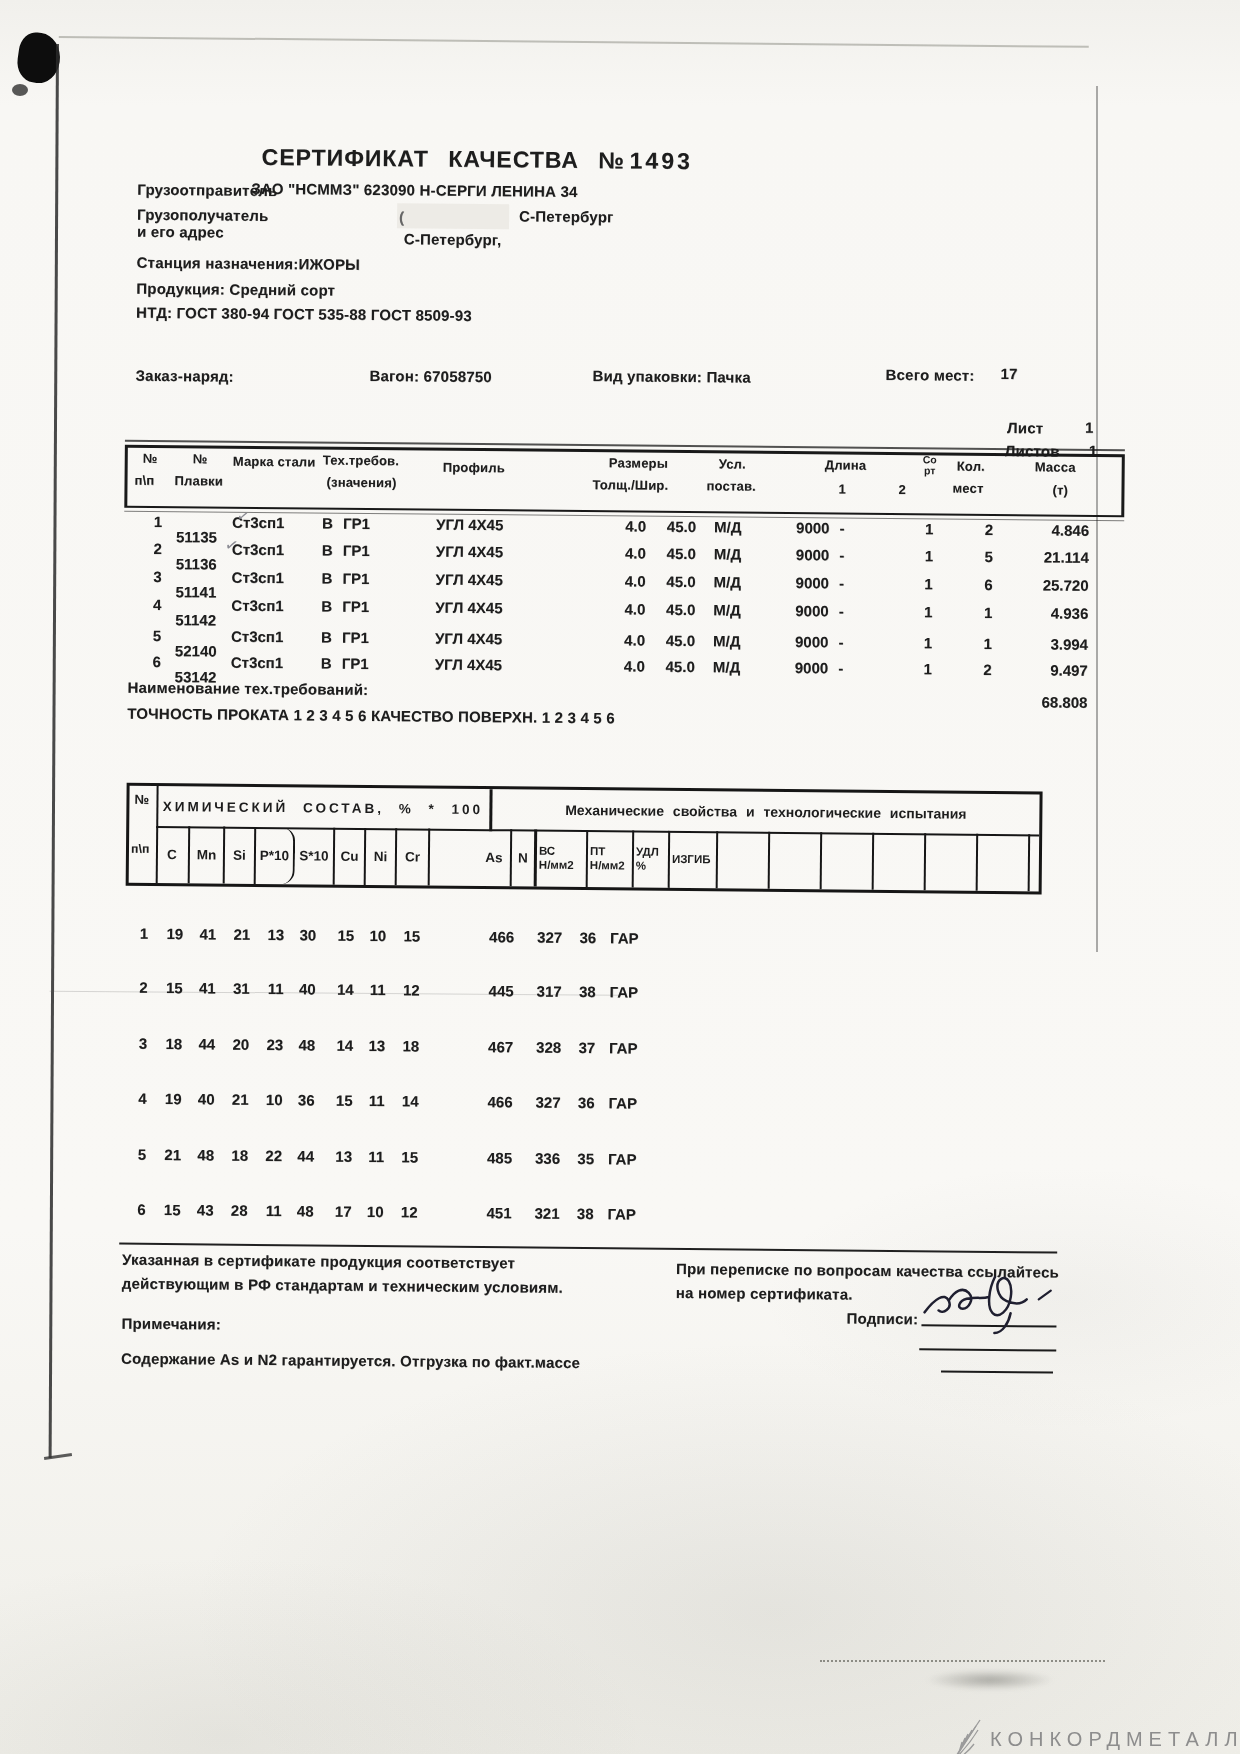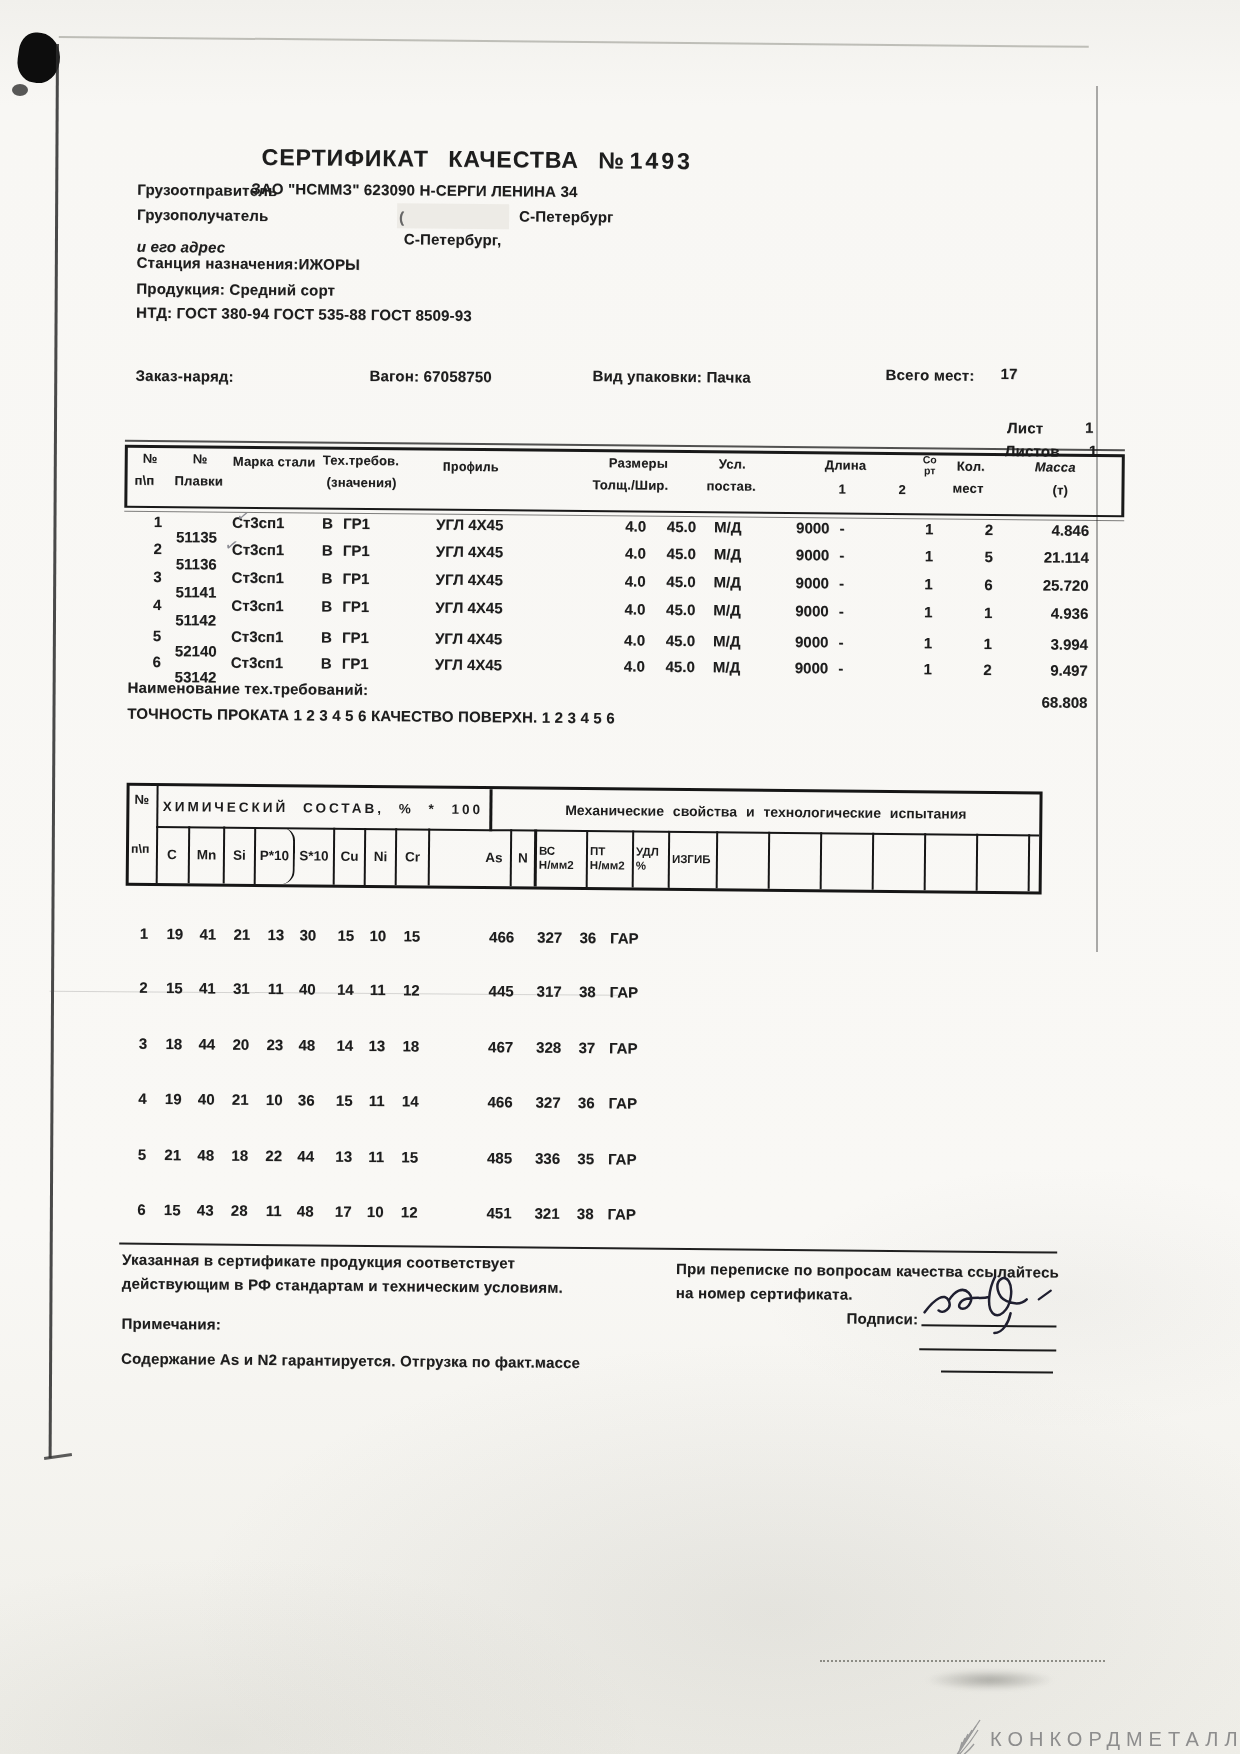--- a/index.html
+++ b/index.html
@@ -110,21 +110,21 @@
     <div class="t s23" style="left:630px;top:142px;letter-spacing:3px;">1493</div>
 
     <div class="t" style="left:138px;top:180px;">Грузоотправитель</div>
     <div class="t" style="left:252px;top:178px;">ЗАО "НСММЗ"  623090 Н-СЕРГИ ЛЕНИНА 34</div>
 
     <div class="t" style="left:138px;top:205px;">Грузополучатель</div>
     <div class="erase"></div>
     <div class="t" style="left:400px;top:205px;color:#666;">(</div>
     <div class="t" style="left:520px;top:203px;">С-Петербург</div>
 
-    <div class="t" style="left:138px;top:237px;font-style:italic;">и его адрес</div>
+    <div class="t" style="left:138px;top:222px;">и его адрес</div>
     <div class="t" style="left:405px;top:227px;">С-Петербург,</div>
 
     <div class="t" style="left:138px;top:253px;">Станция назначения:ИЖОРЫ</div>
     <div class="t" style="left:138px;top:279px;">Продукция: Средний сорт</div>
     <div class="t" style="left:138px;top:303px;">НТД: ГОСТ 380-94  ГОСТ 535-88  ГОСТ 8509-93</div>
 
     <div class="t" style="left:138px;top:366px;">Заказ-наряд:</div>
     <div class="t" style="left:372px;top:364px;">Вагон: 67058750</div>
     <div class="t" style="left:595px;top:362px;">Вид упаковки: Пачка</div>
     <div class="t" style="left:888px;top:358px;">Всего мест:</div>
@@ -136,32 +136,32 @@
     <div class="t" style="left:1092px;top:432px;">1</div>
 
     <div class="t1box"></div>
     <div class="t s13" style="left:146px;top:450px;">№</div>
     <div class="t s13" style="left:138px;top:472px;">п\п</div>
     <div class="t s13" style="left:196px;top:450px;">№</div>
     <div class="t s13" style="left:178px;top:472px;">Плавки</div>
     <div class="t s13" style="left:236px;top:452px;">Марка стали</div>
     <div class="t s13" style="left:326px;top:450px;">Тех.требов.</div>
     <div class="t s13" style="left:330px;top:472px;">(значения)</div>
-    <div class="t s13" style="left:446px;top:456px;font-family:Liberation Mono, monospace;">Профиль</div>
+    <div class="t s13" style="left:446px;top:456px;">Профиль</div>
     <div class="t s13" style="left:612px;top:450px;">Размеры</div>
     <div class="t s13" style="left:596px;top:472px;">Толщ./Шир.</div>
     <div class="t s13" style="left:722px;top:450px;">Усл.</div>
     <div class="t s13" style="left:710px;top:472px;">постав.</div>
     <div class="t s13" style="left:828px;top:450px;">Длина</div>
     <div class="t s13" style="left:842px;top:474px;">1</div>
     <div class="t s13" style="left:902px;top:474px;">2</div>
     <div class="csort" style="top:446px;">Сорт</div>
     <div class="t s13" style="left:960px;top:450px;">Кол.</div>
     <div class="t s13" style="left:956px;top:472px;">мест</div>
-    <div class="t s13" style="left:1038px;top:450px;font-style:italic;">Масса</div>
+    <div class="t s13" style="left:1038px;top:450px;">Масса</div>
     <div class="t s13" style="left:1056px;top:473px;">(т)</div>
 
     <div class="r1" style="top:512px;">
       <s class="cn">1</s>
       <s class="ch">51135</s>
       <s class="cg">Ст3сп1</s>
       <s class="ct">В ГР1</s>
       <s class="cp">УГЛ 4X45</s>
       <s class="cth">4.0</s>
       <s class="cw">45.0</s>

